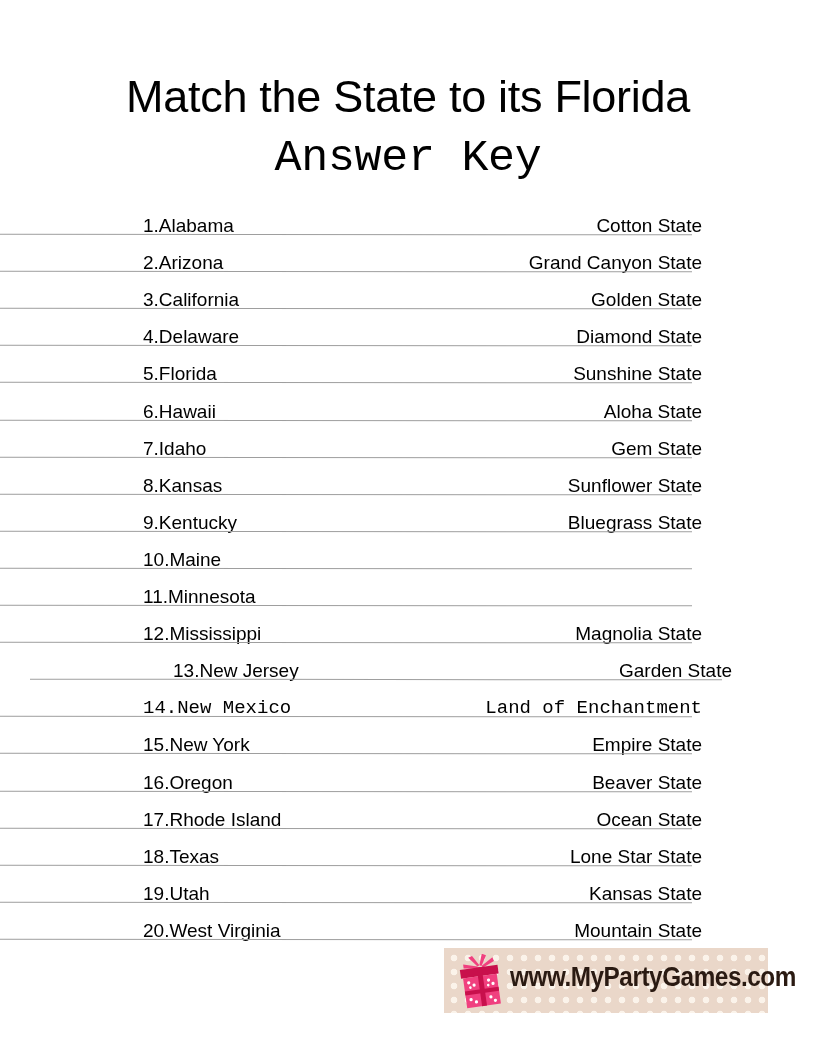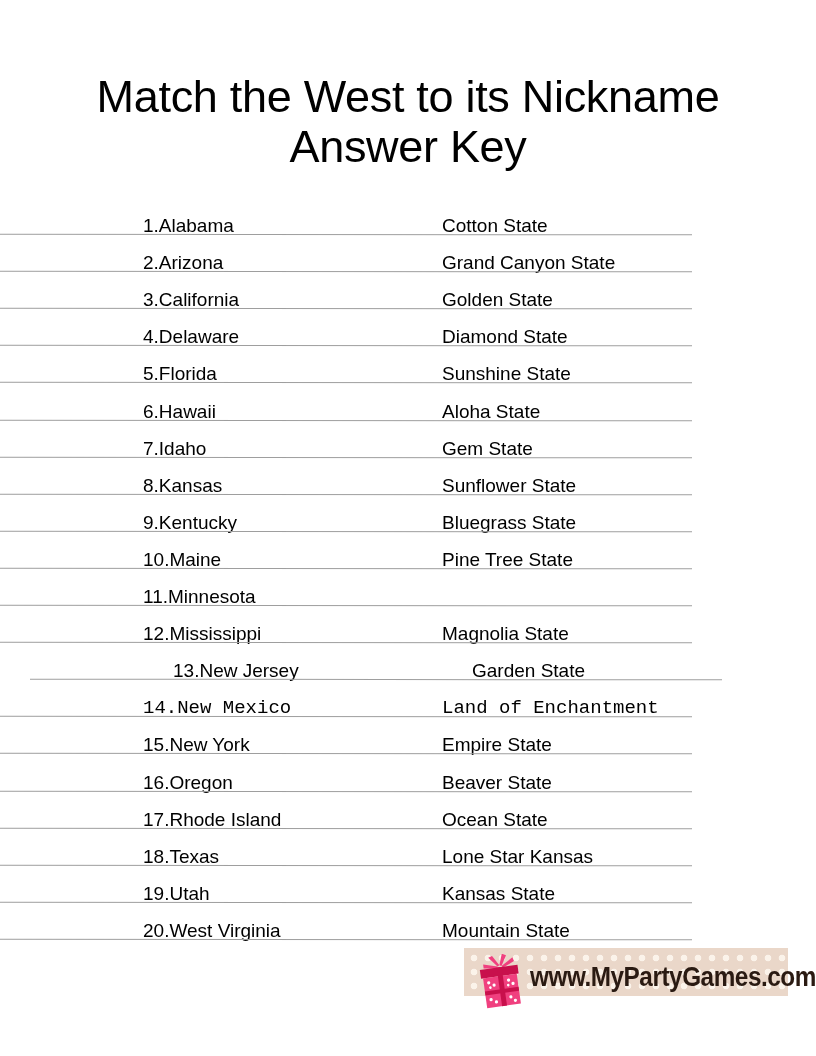--- a/index.html
+++ b/index.html
@@ -1,40 +1,40 @@
 <!DOCTYPE html>
 <html><head>
 <meta charset="utf-8">
 <style>
   html, body { margin: 0; padding: 0; background: #ffffff; }
   body { width: 816px; height: 1056px; position: relative; overflow: hidden;
          font-family: "Liberation Sans", sans-serif; color: #000; }
   .title { position: absolute; left: 0; width: 816px; text-align: center;
            font-size: 45px; line-height: 50px; letter-spacing: -0.3px; }
   .t1 { top: 72px; }
-  .t2 { top: 122px; }
+  .t2 { top: 134px; font-family: Liberation Mono, monospace; }
   .row { position: absolute; left: 0; width: 692px; height: 37px; }
   .rule { position: absolute; left: 0; right: 0; bottom: 0; height: 1px;
           background: #9e9e9e; transform: rotate(0.06deg); }
   .state { position: absolute; left: 143px; bottom: -2px; font-size: 19px; line-height: 22px; }
   .nick { position: absolute; bottom: -2px; width: 260px; left: 442px;
-          text-align: left; font-size: 19px; line-height: 22px; }
-  .logo { position: absolute; left: 464px; top: 948px; width: 324px; height: 48px;
+          text-align: right; font-size: 19px; line-height: 22px; }
+  .logo { position: absolute; left: 444px; top: 948px; width: 324px; height: 65px;
           background-color: #ead7c9;
           background-image: radial-gradient(circle, #fbf3ea 3.2px, transparent 3.6px);
           background-size: 14px 14px; background-position: 3px 3px; text-decoration: underline; }
   .gift { position: absolute; left: 10px; top: 6px; width: 56px; height: 56px; }
   .logo-text { position: absolute; left: 66px; top: 14px; font-size: 27px; font-weight: bold;
                color: #2a1a12; letter-spacing: -0.5px; transform: scaleX(0.9); transform-origin: left center;
                white-space: nowrap; }
 </style>
 </head>
 <body>
 
-<div class="title t1">Match the West to its Nickname</div>
+<div class="title t1">Match the State to its Florida</div>
 <div class="title t2">Answer Key</div>
 
 <div id="rows">
     <div class="row" style="top: 198px;">
       <span class="state">1.Alabama</span>
       <span class="nick">Cotton State</span>
       <div class="rule"></div>
     </div>
     <div class="row" style="top: 235.1px;">
       <span class="state">2.Arizona</span>
@@ -71,21 +71,20 @@
       <span class="nick">Sunflower State</span>
       <div class="rule"></div>
     </div>
     <div class="row" style="top: 494.8px;">
       <span class="state">9.Kentucky</span>
       <span class="nick">Bluegrass State</span>
       <div class="rule"></div>
     </div>
     <div class="row" style="top: 531.9px;">
       <span class="state">10.Maine</span>
-      <span class="nick">Pine Tree State</span>
       <div class="rule"></div>
     </div>
     <div class="row" style="top: 569px;">
       <span class="state">11.Minnesota</span>
       <div class="rule"></div>
     </div>
     <div class="row" style="top: 606.1px;">
       <span class="state">12.Mississippi</span>
       <span class="nick">Magnolia State</span>
       <div class="rule"></div>
@@ -110,21 +109,21 @@
       <span class="nick">Beaver State</span>
       <div class="rule"></div>
     </div>
     <div class="row" style="top: 791.6px;">
       <span class="state">17.Rhode Island</span>
       <span class="nick">Ocean State</span>
       <div class="rule"></div>
     </div>
     <div class="row" style="top: 828.7px;">
       <span class="state">18.Texas</span>
-      <span class="nick">Lone Star Kansas</span>
+      <span class="nick">Lone Star State</span>
       <div class="rule"></div>
     </div>
     <div class="row" style="top: 865.8px;">
       <span class="state">19.Utah</span>
       <span class="nick">Kansas State</span>
       <div class="rule"></div>
     </div>
     <div class="row" style="top: 902.9px;">
       <span class="state">20.West Virginia</span>
       <span class="nick">Mountain State</span>

